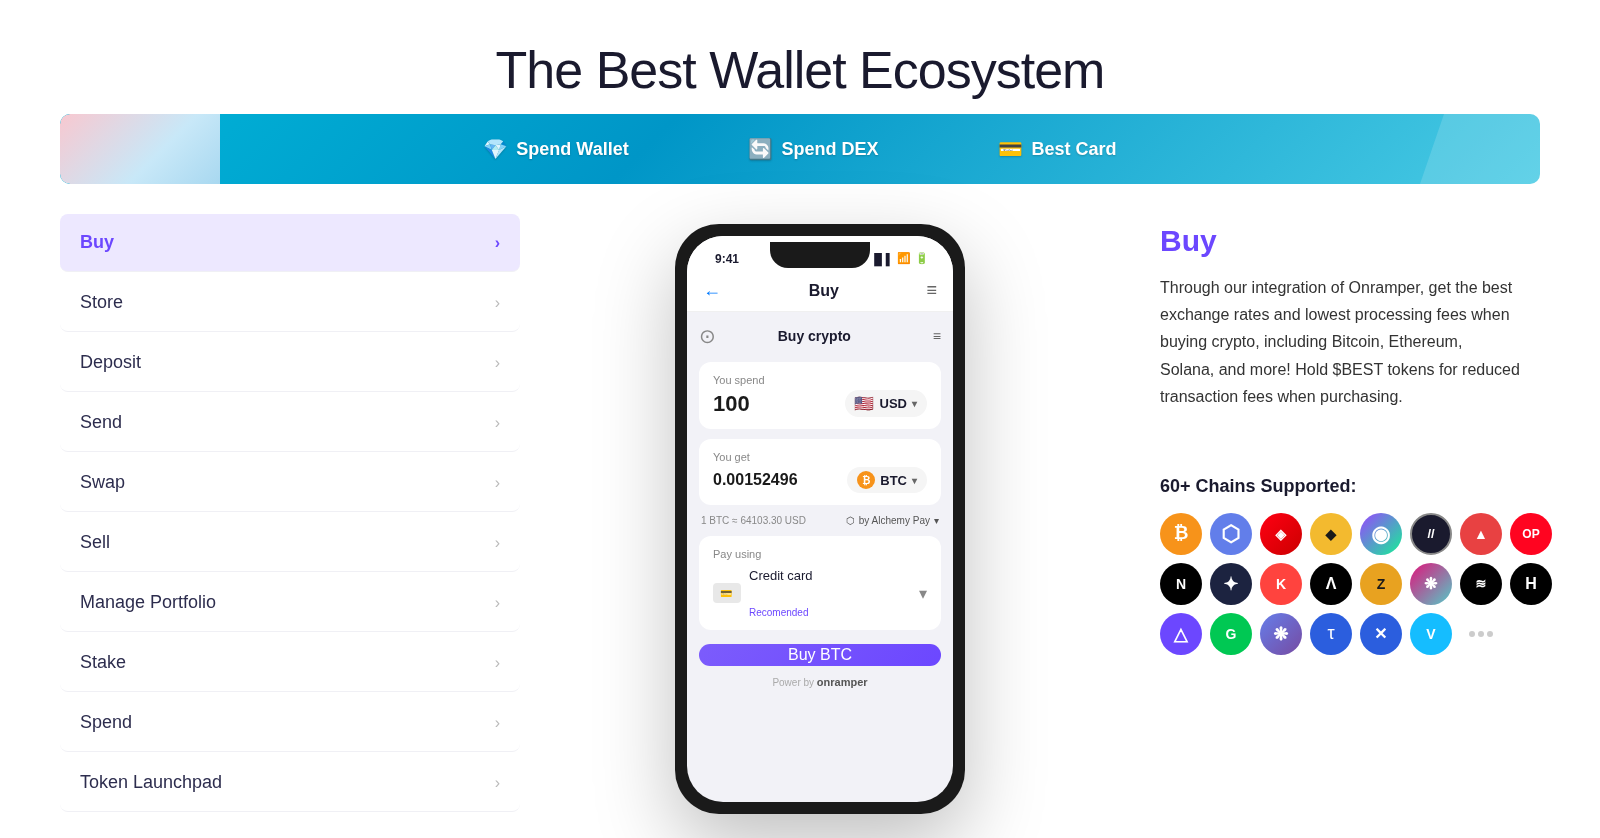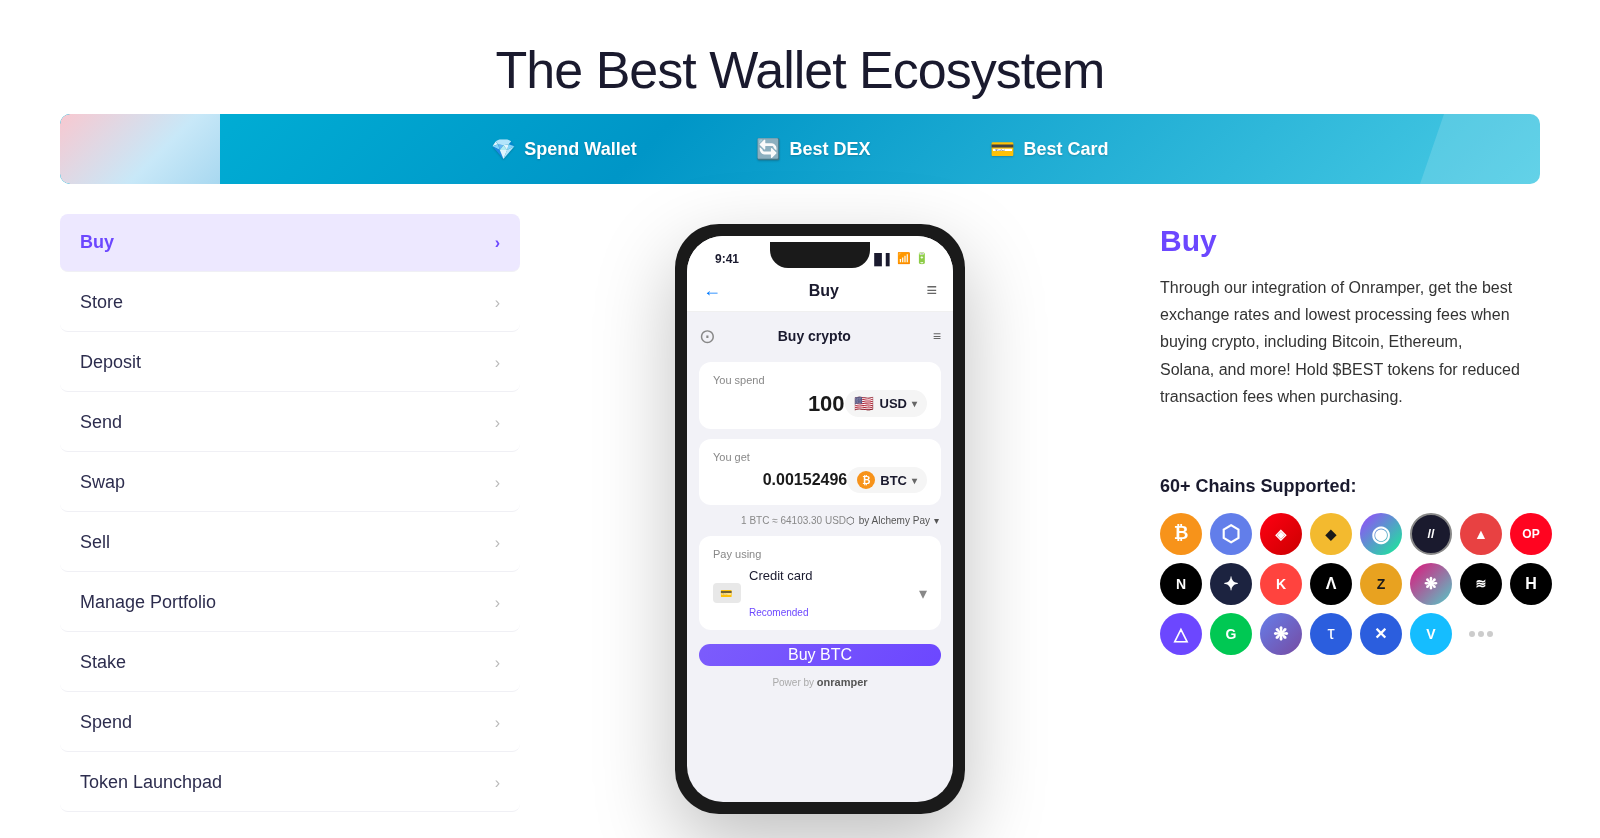--- a/index.html
+++ b/index.html
@@ -192,21 +192,21 @@
       padding: 12px 14px;
     }
     .input-label {
       font-size: 11px;
       color: #888;
       margin-bottom: 4px;
     }
     .input-row {
       display: flex;
       align-items: center;
-      justify-content: flex-end;
+      justify-content: space-between;
     }
     .input-value {
       font-size: 22px;
       font-weight: 600;
       color: #1a1a1a;
     }
     .currency-badge {
       display: flex;
       align-items: center;
       gap: 5px;
@@ -215,21 +215,21 @@
       padding: 4px 10px;
       font-size: 13px;
       font-weight: 600;
     }
     .currency-flag { font-size: 16px; }
     .currency-caret { font-size: 10px; color: #666; }
 
     .rate-row {
       display: flex;
       align-items: center;
-      justify-content: flex-end;
+      justify-content: space-between;
       font-size: 10px;
       color: #888;
       padding: 0 2px;
     }
     .alchemy-badge {
       display: flex;
       align-items: center;
       gap: 4px;
       font-size: 10px;
       color: #555;
@@ -374,21 +374,21 @@
 
 <h1 class="page-title">The Best Wallet Ecosystem</h1>
 
 <div class="tab-bar">
   <div class="tab-item">
     <span class="tab-icon">💎</span>
     <span>Spend Wallet</span>
   </div>
   <div class="tab-item">
     <span class="tab-icon">🔄</span>
-    <span>Best DEX</span>
+    <span>Spend DEX</span>
   </div>
   <div class="tab-item">
     <span class="tab-icon">💳</span>
     <span>Best Card</span>
   </div>
 </div>
 
 <div class="main-content">
 
   <div class="sidebar">

